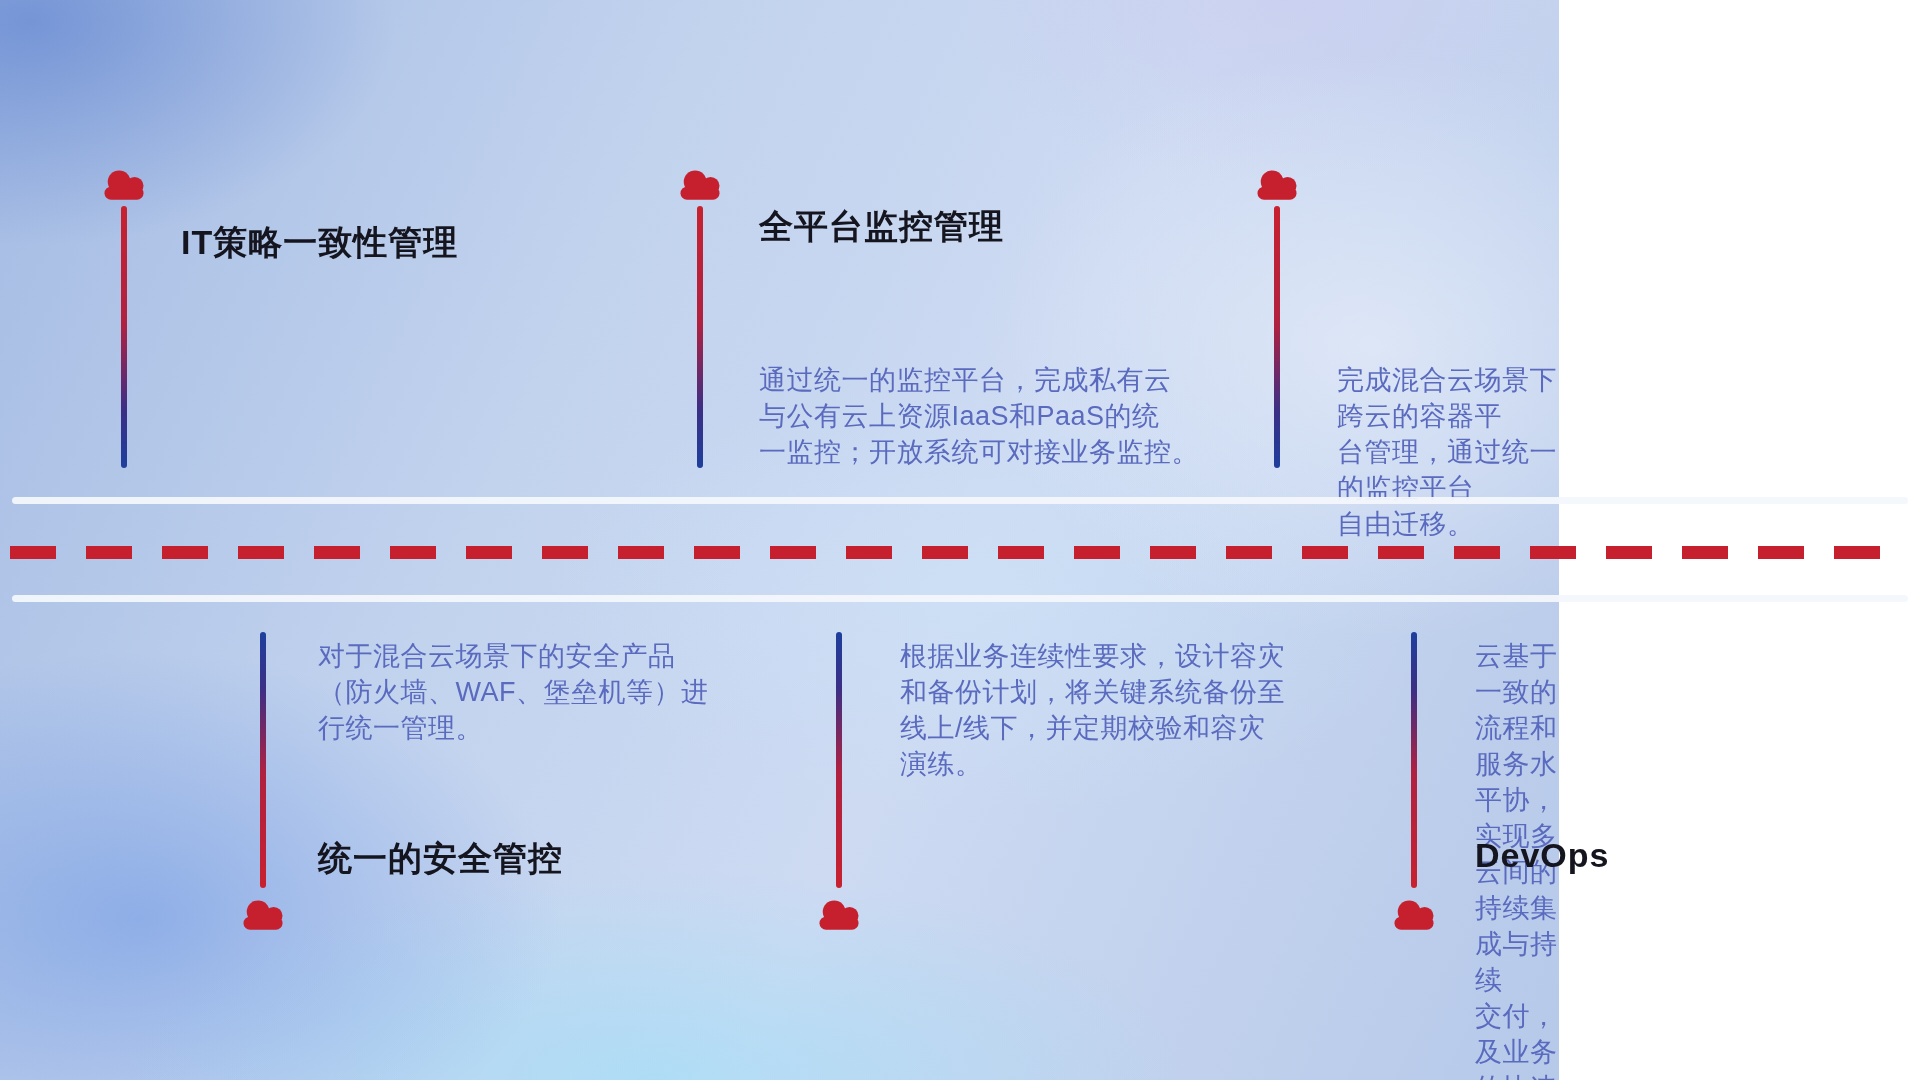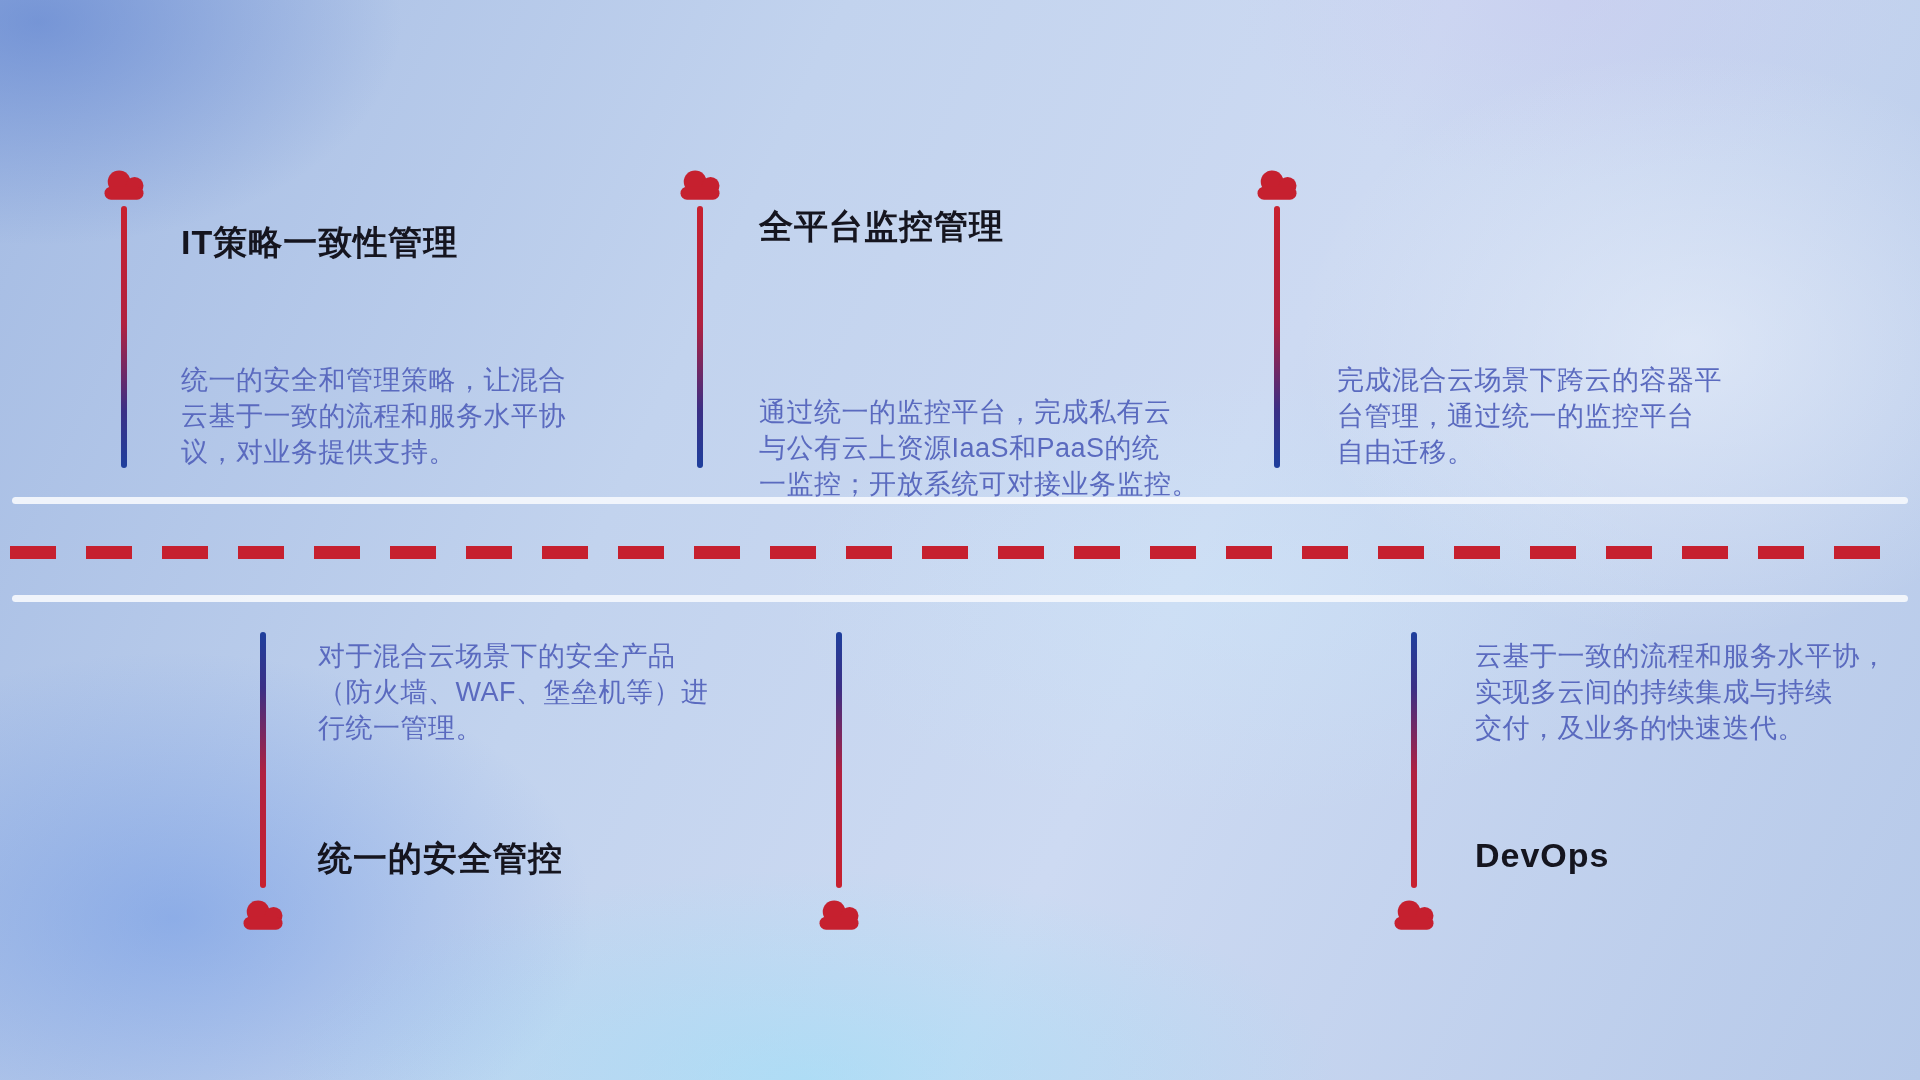--- a/index.html
+++ b/index.html
@@ -5,21 +5,21 @@
   html, body {
     margin: 0;
     padding: 0;
     width: 1920px;
     height: 1080px;
     overflow: hidden;
     font-family: "Liberation Sans", "DejaVu Sans", sans-serif;
   }
   .stage {
     position: relative;
-    width: 1920px;
+    width: 1559px;
     height: 1080px;
     background:
       radial-gradient(ellipse 520px 320px at 2% 2%, rgba(70,110,200,0.50), transparent 70%),
       radial-gradient(ellipse 600px 380px at 9% 85%, rgba(80,130,225,0.42), transparent 70%),
       radial-gradient(ellipse 760px 300px at 42% 100%, rgba(140,225,250,0.45), transparent 70%),
       radial-gradient(ellipse 560px 420px at 88% 32%, rgba(240,245,253,0.55), transparent 70%),
       radial-gradient(ellipse 640px 320px at 64% 55%, rgba(205,232,250,0.40), transparent 70%),
       radial-gradient(ellipse 520px 280px at 82% 0%, rgba(200,195,238,0.35), transparent 65%),
       linear-gradient(115deg, #a4bbe3 0%, #c2d3ee 35%, #cddaf2 60%, #b6c9e9 100%);
   }
@@ -86,36 +86,33 @@
     <svg viewBox="0 0 64 40" xmlns="http://www.w3.org/2000/svg">
       <g fill="#c6202f">
         <circle cx="26" cy="16" r="14"></circle>
         <circle cx="45" cy="21" r="11"></circle>
         <rect x="8" y="22" width="48" height="16" rx="8"></rect>
       </g>
     </svg>
   </div>
   <div class="vline down" style="left:121px; top:206px; height:262px;"></div>
   <h2 class="item-title" style="left:181px; top:220px;">IT策略一致性管理</h2>
-  <p class="item-desc" style="left:181px; top:362px;">统一的安全和管理策略，让混合
-云基于一致的流程和服务水平协
-议，对业务提供支持。</p>
 
   <div class="cloud" style="left:674px; top:166px;">
     <svg viewBox="0 0 64 40" xmlns="http://www.w3.org/2000/svg">
       <g fill="#c6202f">
         <circle cx="26" cy="16" r="14"></circle>
         <circle cx="45" cy="21" r="11"></circle>
         <rect x="8" y="22" width="48" height="16" rx="8"></rect>
       </g>
     </svg>
   </div>
   <div class="vline down" style="left:697px; top:206px; height:262px;"></div>
   <h2 class="item-title" style="left:759px; top:204px;">全平台监控管理</h2>
-  <p class="item-desc" style="left:759px; top:362px;margin-top:32px;">通过统一的监控平台，完成私有云
+  <p class="item-desc" style="left:759px; top:362px;">通过统一的监控平台，完成私有云
 与公有云上资源IaaS和PaaS的统
 一监控；开放系统可对接业务监控。</p>
 
   <div class="cloud" style="left:1251px; top:166px;">
     <svg viewBox="0 0 64 40" xmlns="http://www.w3.org/2000/svg">
       <g fill="#c6202f">
         <circle cx="26" cy="16" r="14"></circle>
         <circle cx="45" cy="21" r="11"></circle>
         <rect x="8" y="22" width="48" height="16" rx="8"></rect>
       </g>
@@ -139,20 +136,24 @@
     <svg viewBox="0 0 64 40" xmlns="http://www.w3.org/2000/svg">
       <g fill="#c6202f">
         <circle cx="26" cy="16" r="14"></circle>
         <circle cx="45" cy="21" r="11"></circle>
         <rect x="8" y="22" width="48" height="16" rx="8"></rect>
       </g>
     </svg>
   </div>
 
   <div class="vline up" style="left:836px; top:632px; height:256px;"></div>
+  <p class="item-desc" style="left:900px; top:638px;">根据业务连续性要求，设计容灾
+和备份计划，将关键系统备份至
+线上/线下，并定期校验和容灾
+演练。</p>
   <div class="cloud" style="left:813px; top:896px;">
     <svg viewBox="0 0 64 40" xmlns="http://www.w3.org/2000/svg">
       <g fill="#c6202f">
         <circle cx="26" cy="16" r="14"></circle>
         <circle cx="45" cy="21" r="11"></circle>
         <rect x="8" y="22" width="48" height="16" rx="8"></rect>
       </g>
     </svg>
   </div>
 

